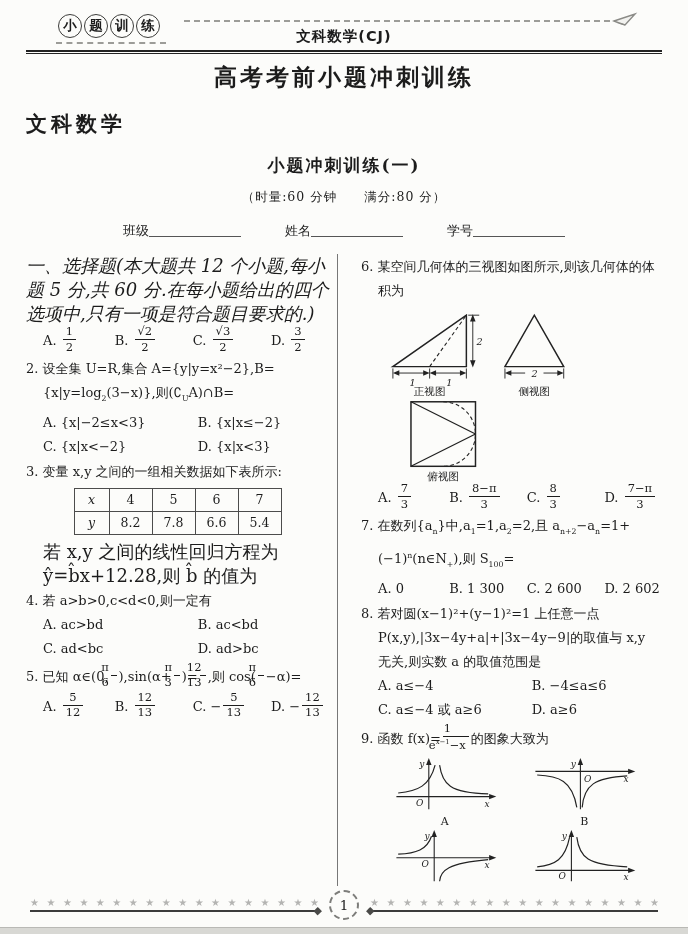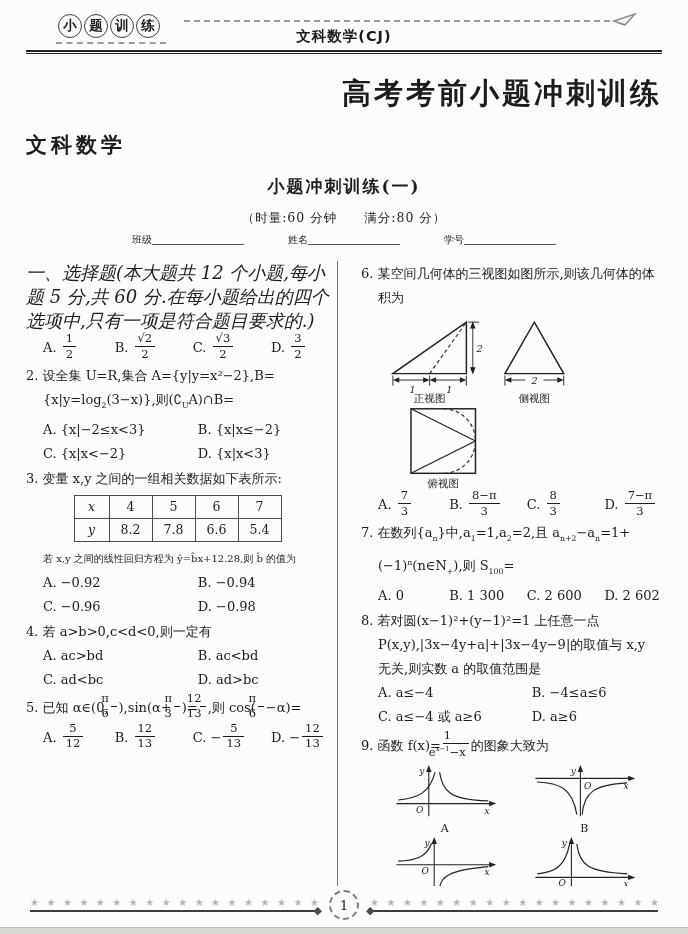--- a/index.html
+++ b/index.html
@@ -19,33 +19,33 @@
     width:24px; height:24px; border:1.7px solid #3c3c3a; border-radius:50%;
     font-size:13.5px; font-weight:bold; line-height:21px; text-align:center; background:#fcfcfa;
     font-family:"DejaVu Sans","Liberation Sans",sans-serif;
   }
   .hdr-title { position:absolute; left:0; right:0; top:17px; text-align:center;
     font-size:14.5px; font-weight:bold; letter-spacing:1px;
     font-family:"DejaVu Sans","Liberation Sans",sans-serif; }
   .plane { position:absolute; right:24px; top:2px; }
   .double-rule { flex:none; height:4px; border-top:2.5px solid #232323; border-bottom:1.2px solid #232323; margin-top:2px; }
   
-  .t-main    { text-align:right; font-size:29px; font-weight:bold; letter-spacing:3px; margin-top:20px; }
+  .t-main    { text-align:center; font-size:23px; font-weight:bold; letter-spacing:3px; margin-top:8px; }
   .t-subject { font-size:21px; font-weight:bold; letter-spacing:4px; margin-top:17px; }
   .t-section { text-align:center; font-size:17px; font-weight:bold; letter-spacing:2px; margin-top:16px; }
   .t-meta    { text-align:center; font-size:12.5px; margin-top:12px; letter-spacing:1px; }
-  .fields { display:flex; justify-content:center; gap:44px; margin:5px 0 12px 0; font-size:10px; }
+  .fields { display:flex; justify-content:center; gap:44px; margin:16px 0 12px 0; font-size:13px; }
   .field u-line, .uline { display:inline-block; width:92px; border-bottom:1px solid #555; height:13px; vertical-align:-2px; }
   
   .columns { flex:1; min-height:0; display:flex; overflow:hidden; margin-top:2px; }
   .col-left  { width:311px; padding-right:8px; }
   .col-right { flex:1; border-left:1px solid #777; padding-left:23px; }
   .intro { font-size:18px; line-height:24px; font-style:italic; }
   .stem  { font-size:13px; line-height:24px; padding-left:17px; text-indent:-17px; margin-top:1px; }
-  .stem2 { font-size:10px; line-height:24px; padding-left:17px; margin-top:1px; }
+  .stem2 { font-size:18px; line-height:24px; padding-left:17px; margin-top:1px; }
   .opts  { display:grid; padding-left:17px; font-size:13px; line-height:24px; column-gap:4px; }
   .opts-4 { grid-template-columns:1.05fr 1.15fr 1.15fr 0.9fr; }
   .opts-2 { grid-template-columns:1.15fr 1fr; }
   .opts-tall { line-height:30px; align-items:center; }
   
   .frac { display:inline-flex; flex-direction:column; text-align:center; vertical-align:middle;
           margin:0 2px; transform:translateY(-2px); }
   .fnum { display:block; padding:0 3px 0.5px 3px; border-bottom:1px solid currentColor; line-height:1.18; font-size:11.5px; }
   .fden { display:block; padding:0.5px 3px 0 3px; line-height:1.18; font-size:11.5px; }
   sup,sub { font-size:0.6em; }
@@ -158,26 +158,20 @@
           <tr>
             <td>y</td>
             <td>8.2</td>
             <td>7.8</td>
             <td>6.6</td>
             <td>5.4</td>
           </tr>
         </tbody>
           </table>
         <p class="stem2">若 x,y 之间的线性回归方程为 ŷ=b̂x+12.28,则 b̂ 的值为</p>
-        <div class="opts opts-2">
-          <span class="opt">A. −0.92</span>
-          <span class="opt">B. −0.94</span>
-          <span class="opt">C. −0.96</span>
-          <span class="opt">D. −0.98</span>
-        </div>
       </div>
 
       <div>
         <p class="stem">4. 若 a&gt;b&gt;0,c&lt;d&lt;0,则一定有</p>
         <div class="opts opts-2">
           <span class="opt">A. ac&gt;bd</span>
           <span class="opt">B. ac&lt;bd</span>
           <span class="opt">C. ad&lt;bc</span>
           <span class="opt">D. ad&gt;bc</span>
         </div>

